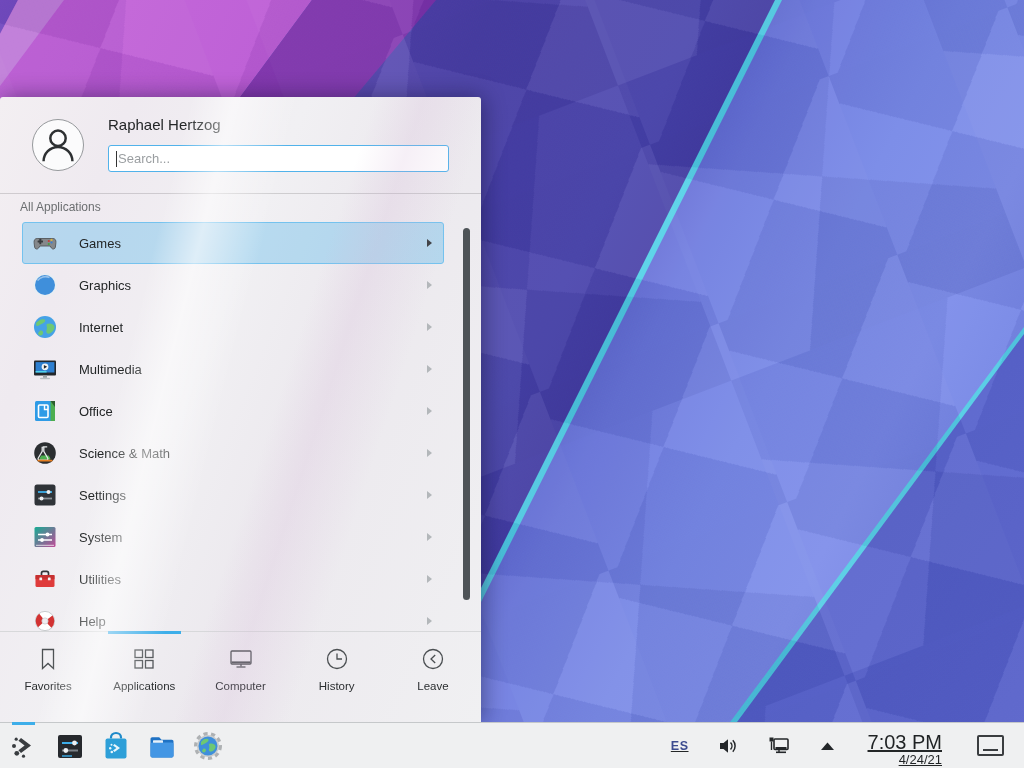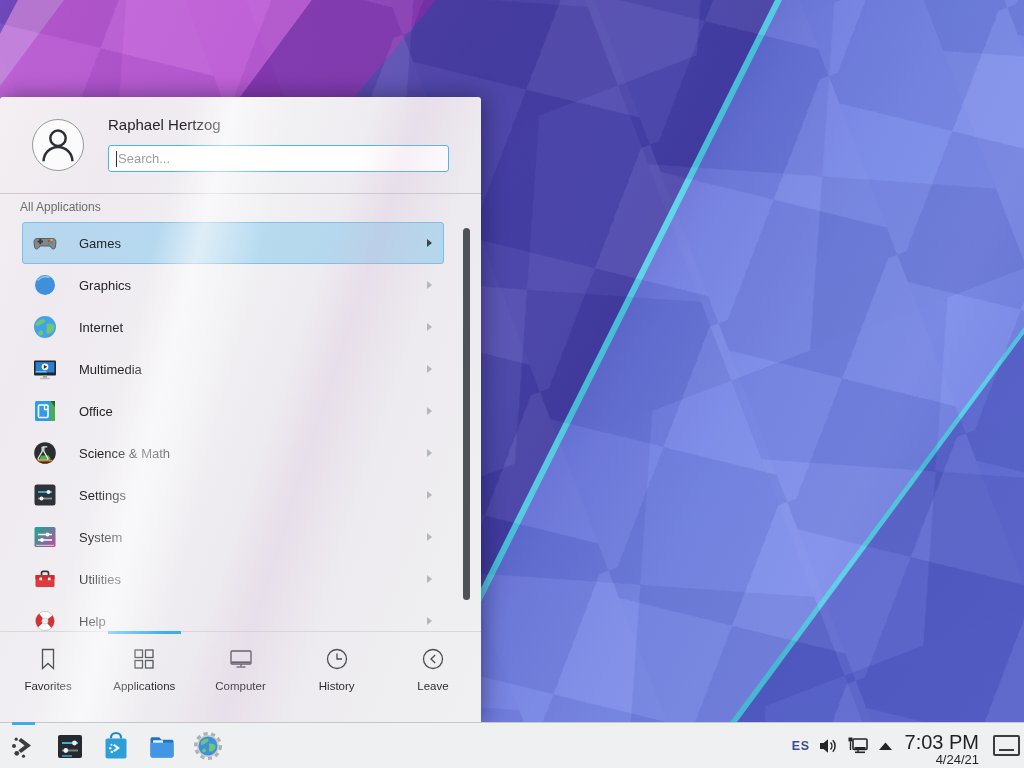--- a/index.html
+++ b/index.html
@@ -75,21 +75,21 @@
   .tab-icon svg { display:block; width:28px; height:28px; }
   .tab-label { margin-top:7px; font-size:11.5px; color:#2b2e30; }
 
   
   .taskbar { position:absolute; left:0; top:722px; width:100%; height:46px; background:#eff0f1;
     border-top:1px solid rgba(120,125,130,.35); display:flex; align-items:center; }
   .tb-left { display:flex; align-items:center; gap:15px; padding-left:8px; }
   .tb-app { position:relative; width:31px; height:31px; display:flex; align-items:center; justify-content:center; }
   .tb-app svg { display:block; width:30px; height:30px; }
   .tb-app.active-app::before { content:""; position:absolute; top:-8px; left:4px; width:23px; height:3px; background:#3daee9; }
-  .tb-right { margin-left:auto; display:flex; align-items:center; gap:7px; padding-right:0; }
+  .tb-right { margin-left:auto; display:flex; align-items:center; gap:28px; padding-right:16px;text-decoration:underline; }
   .kbd-layout { font-size:12.5px; font-weight:bold; color:#3c4b8f; letter-spacing:.5px; }
   .tray-icon svg { display:block; }
   .clock { text-align:center; line-height:1.08; margin-left:4px; }
   .clock-time { font-size:20px; color:#1f2224;margin-top:8px; }
   .clock-date { font-size:13px; color:#1f2224;text-align:right; }
   .show-desktop { width:27px; height:21px; border:2px solid #3a3d40; border-radius:2px; position:relative; margin-left:7px; margin-right:4px; background:transparent; }
   .show-desktop::after { content:""; position:absolute; left:4px; right:4px; bottom:3px; height:2px; background:#3a3d40; }
 </style>
 </head>
 <body>

